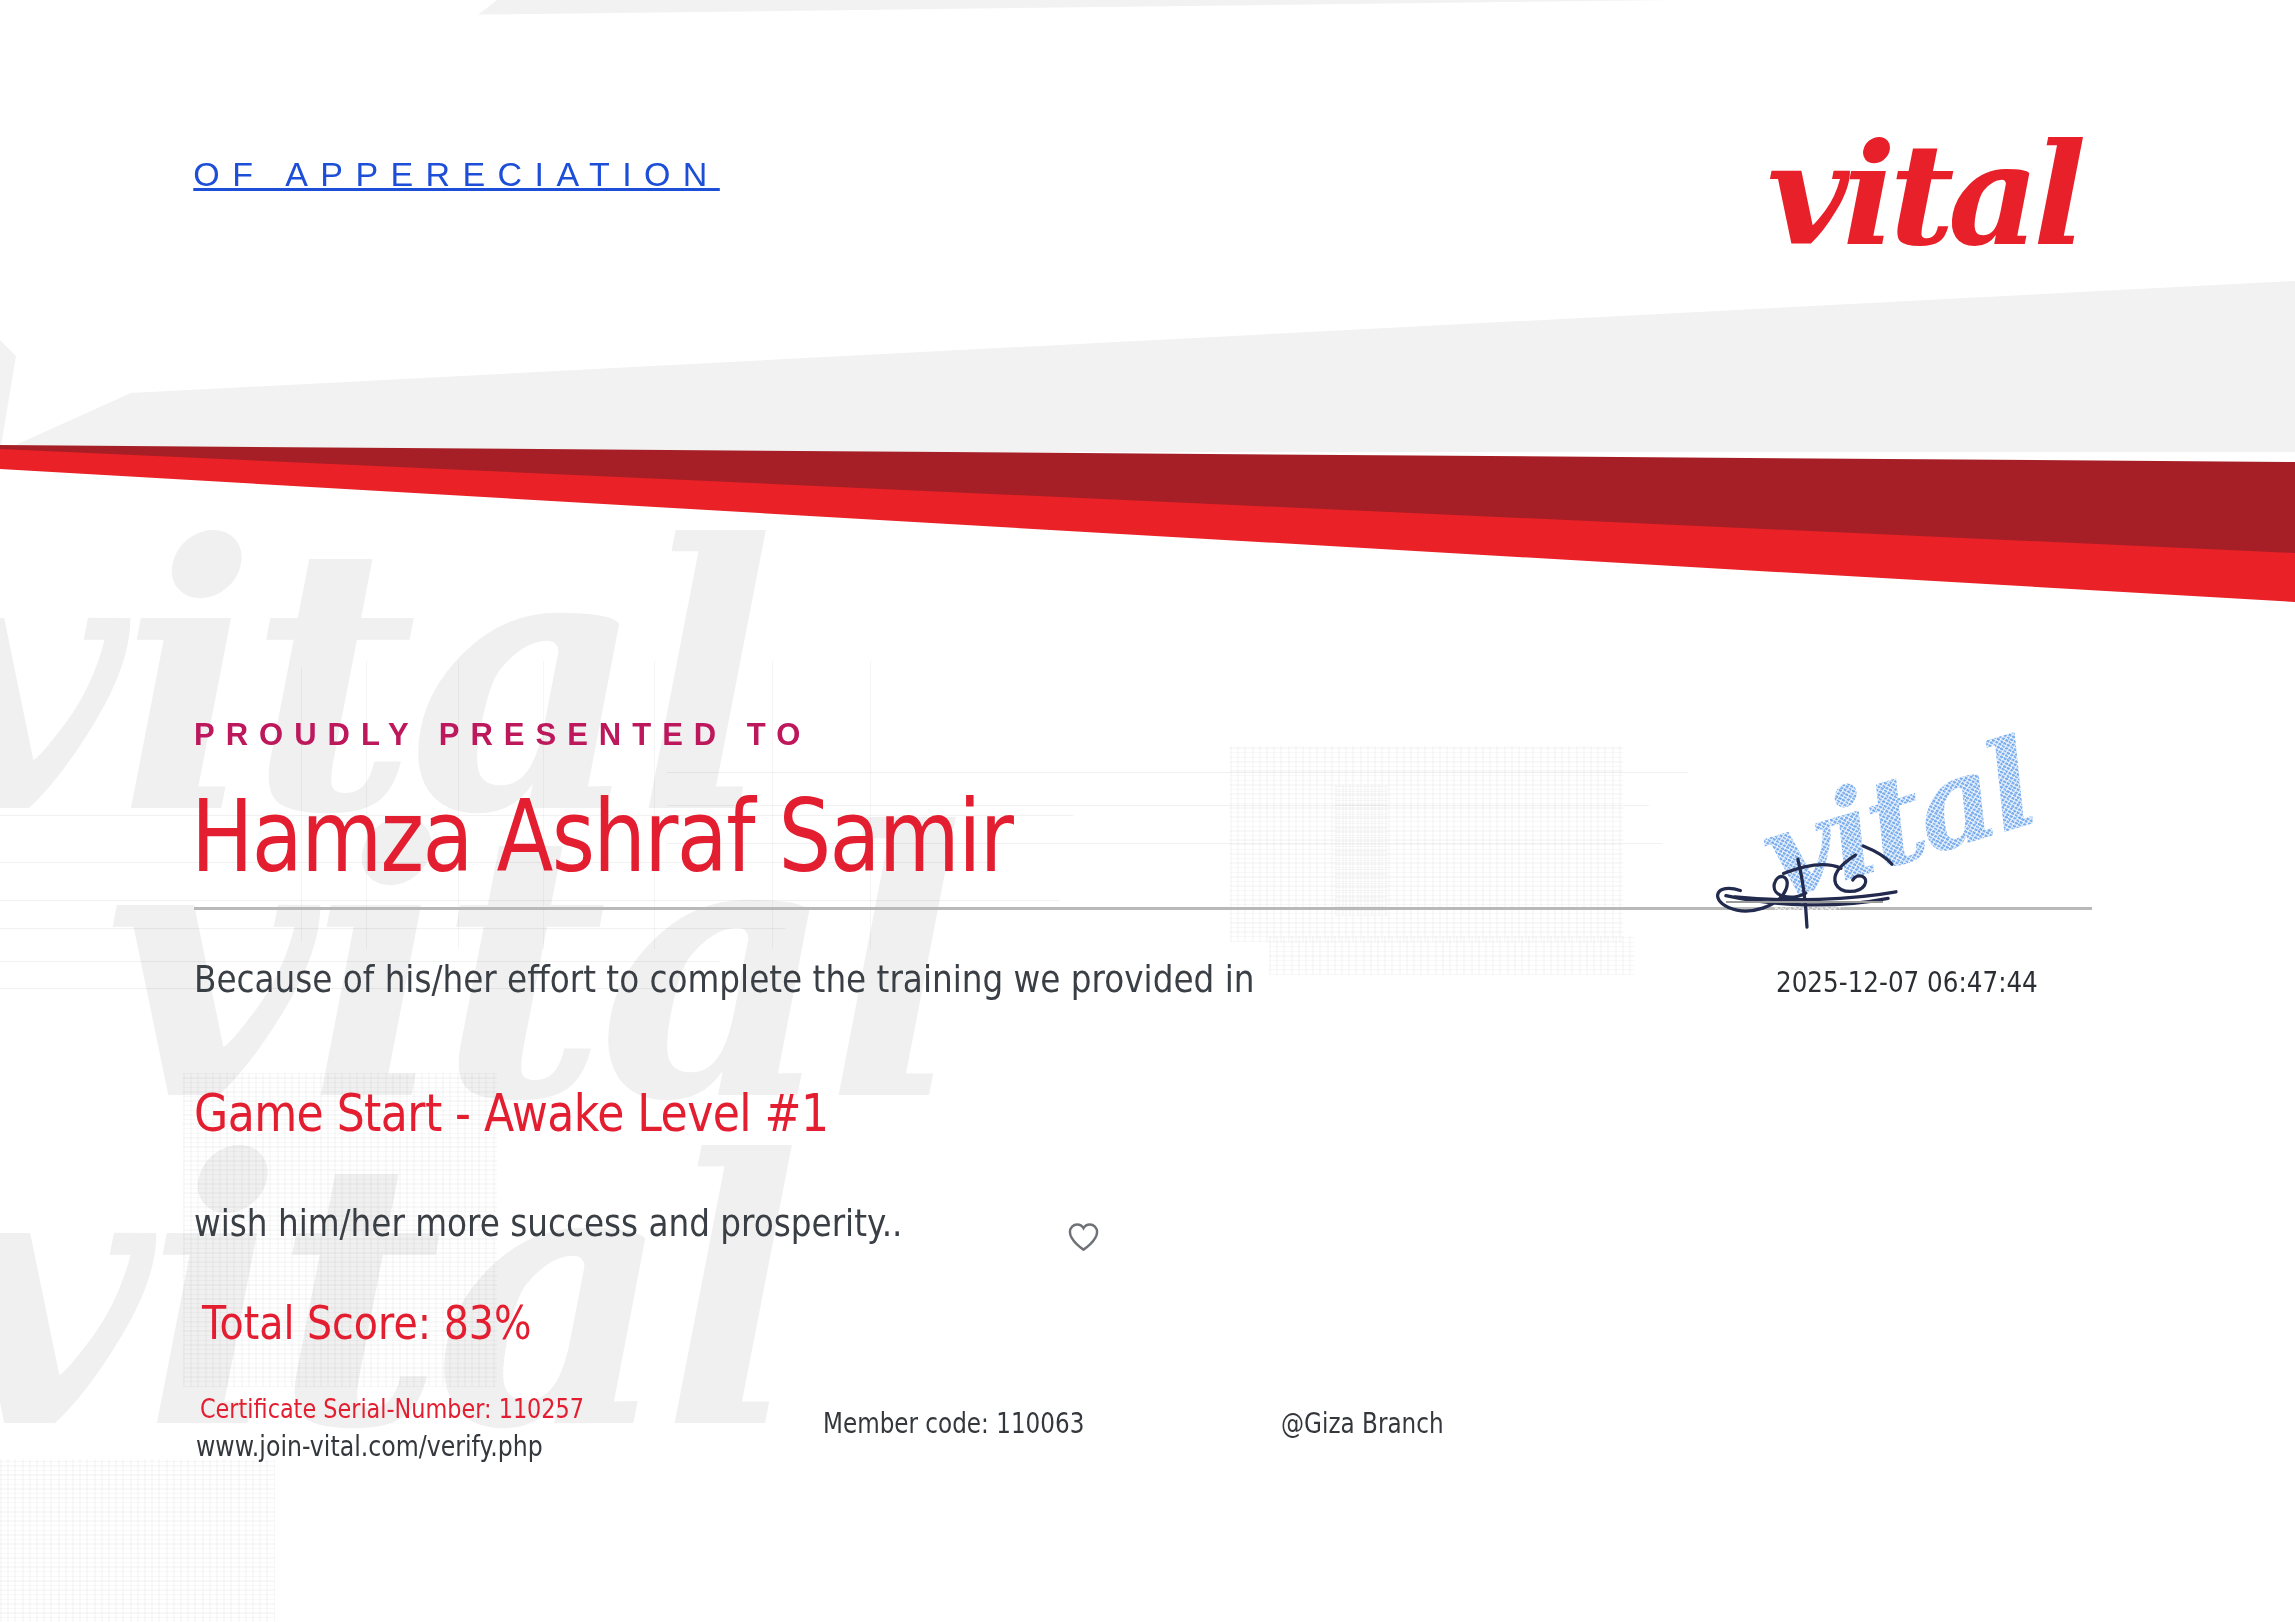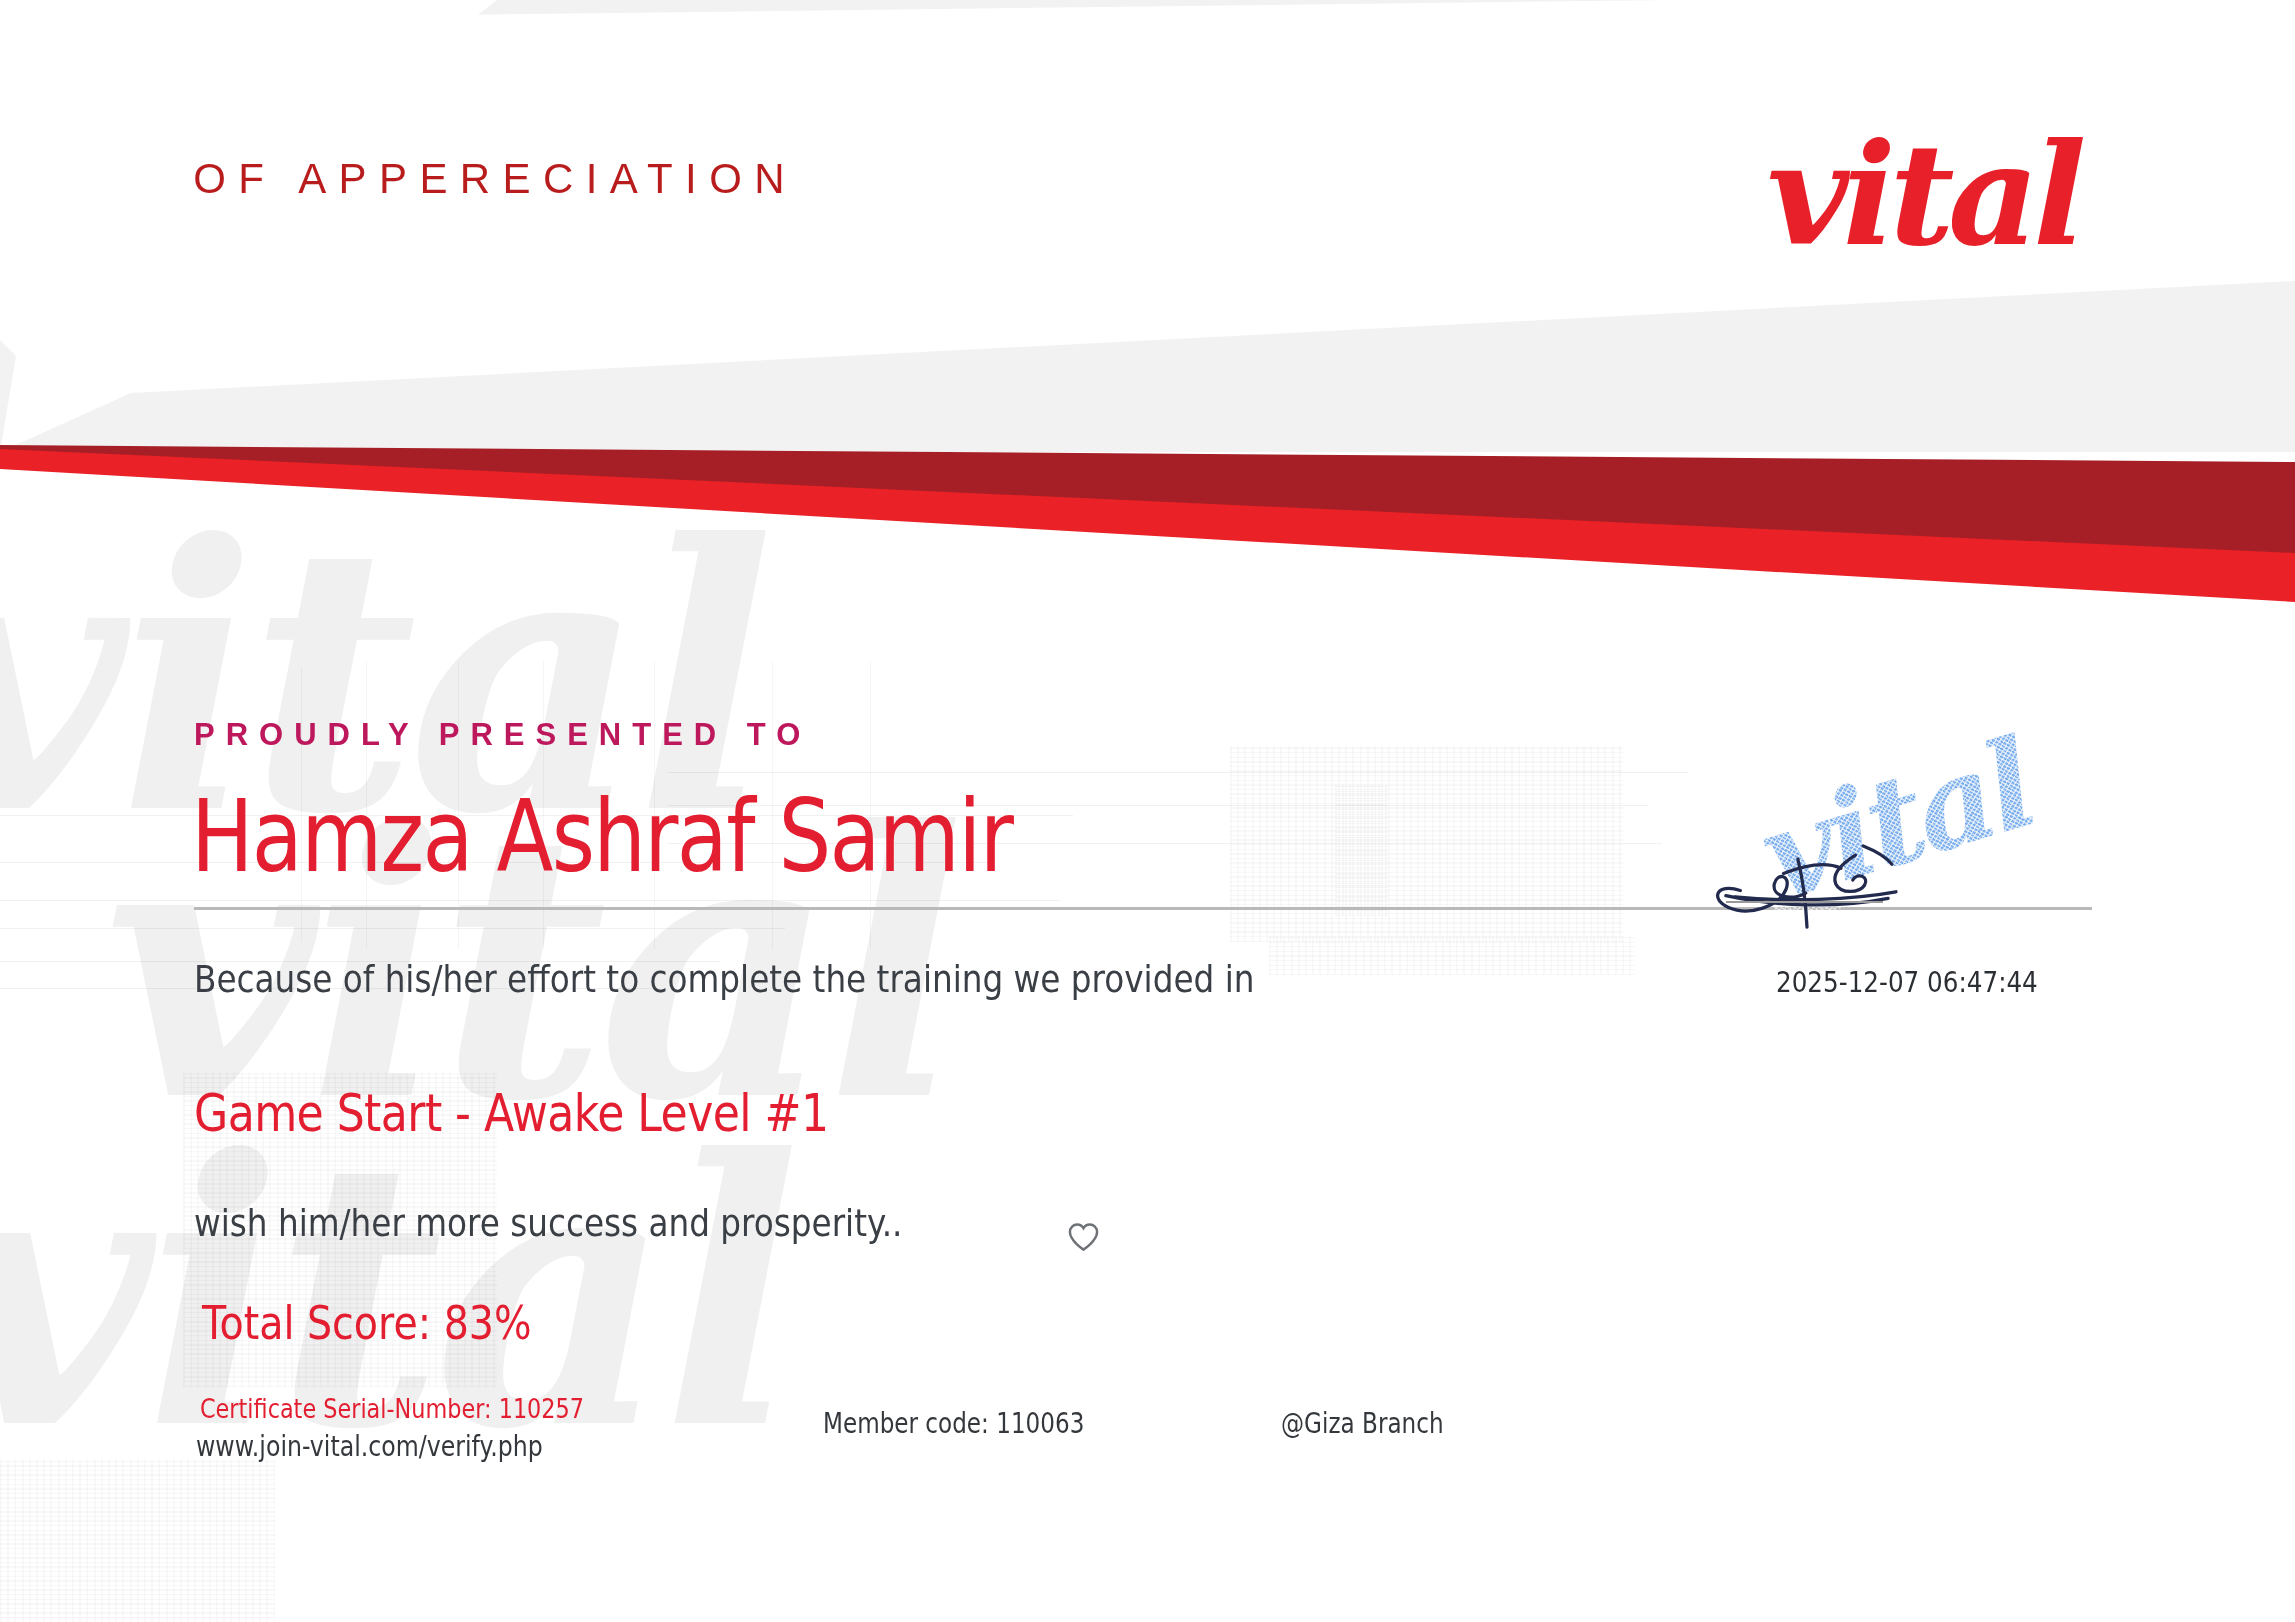--- a/index.html
+++ b/index.html
@@ -90,22 +90,22 @@
 
   
   #title-block { position:absolute; left:190px; top:141px; z-index:4; }
   #cert-title {
     font-size:86px; font-weight:bold; color:#101a33;
     letter-spacing:14.4px; line-height:1;
     font-family:"Liberation Sans", sans-serif;
   }
   #cert-sub {
     margin-top:14.4px; margin-left:3.3px;
-    font-size:42px; color:#b91c1c; letter-spacing:12.4px;
-    font-family:"Liberation Sans", sans-serif; font-weight:300;
+    font-size:34px; color:#1d4ed8; letter-spacing:12.4px;
+    font-family:"Liberation Sans", sans-serif; font-weight:300;text-decoration:underline;
   }
 
   
   #logo {
     position:absolute; left:1767px; top:124px; z-index:5;
     font-family:"DejaVu Serif", serif;
     font-style:italic; font-weight:bold;
     font-size:141px; color:#e8202a;
     letter-spacing:-6.5px; line-height:1;
   }

